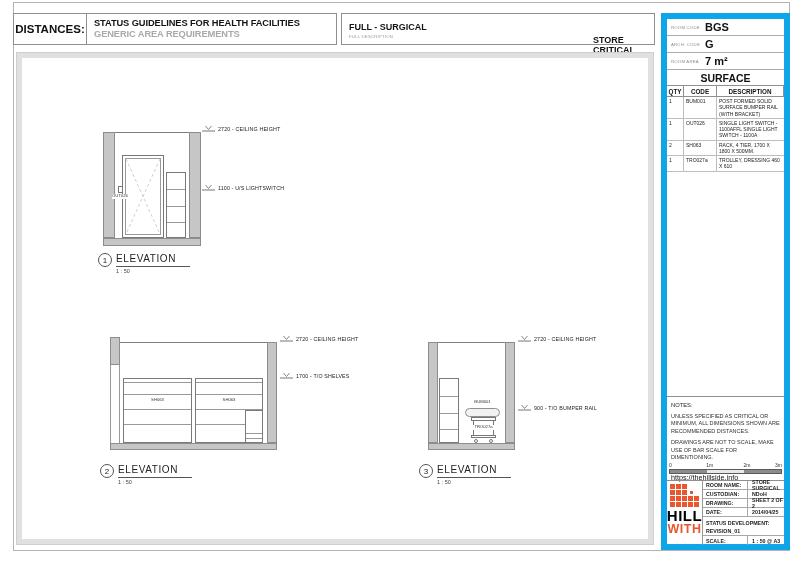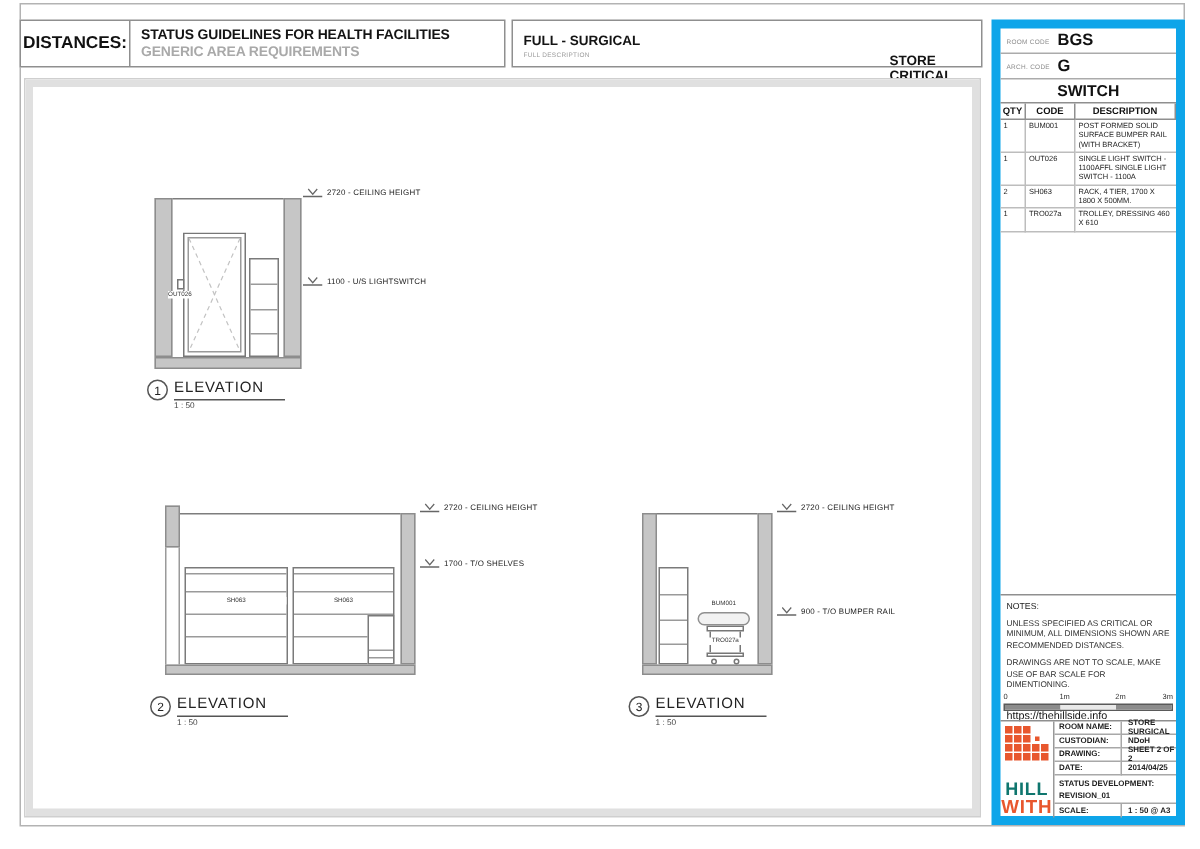--- a/index.html
+++ b/index.html
@@ -43,21 +43,21 @@
   .sb-labels{position:relative;height:7px;font-size:5px;color:#333;}
   .sb-labels span{position:absolute;top:0;}
   .sb-bar{height:5px;border:1px solid #5a5a5a;display:flex;box-sizing:border-box;}
   .sb-seg{flex:1;}
   .sb-dark{background:#8c8c8c;}
   .sb-light{background:#e9e9e9;}
 
   
   .tblock{height:64px;border-top:1px solid #8f8f8f;display:grid;grid-template-columns:36px 44px 1fr;grid-template-rows:9px 9px 9px 9px 19px 9px;box-sizing:border-box;}
   .logo-cell{grid-row:1/7;border-right:1px solid #999;display:flex;flex-direction:column;align-items:center;padding-top:3px;box-sizing:border-box;}
-  .logo-hill{font-size:12px;font-weight:bold;color:#0f766e;line-height:0.9;letter-spacing:0.5px;margin-top:12px;}
+  .logo-hill{font-size:15px;font-weight:bold;color:#000000;line-height:0.9;letter-spacing:0.5px;}
   .logo-side{font-size:12.5px;font-weight:bold;color:#e8572e;line-height:1.0;letter-spacing:0.5px;}
   .tb-label{font-size:5.3px;font-weight:bold;color:#222;border-bottom:1px solid #a8a8a8;display:flex;align-items:center;padding-left:3px;box-sizing:border-box;}
   .tb-value{font-size:5.3px;font-weight:bold;color:#222;border-bottom:1px solid #a8a8a8;border-left:1px solid #a8a8a8;display:flex;align-items:center;padding-left:4px;box-sizing:border-box;}
   .tb-status{grid-column:2/4;border-bottom:1px solid #a8a8a8;font-size:5.3px;font-weight:bold;color:#222;padding:2px 0 0 3px;line-height:1.6;box-sizing:border-box;}
   .tb-last{border-bottom:none;}
 
   
   .ev{position:absolute;}
   .wall{position:absolute;background:#c6c6c6;border:1px solid #8d8d8d;box-sizing:border-box;}
   .line-h{position:absolute;height:1px;background:#7d7d7d;}
@@ -240,21 +240,25 @@
 
   <div class="sidebar">
     <div class="info-row">
       <span class="info-label">ROOM CODE</span>
       <span class="info-value">BGS</span>
     </div>
     <div class="info-row">
       <span class="info-label">ARCH. CODE</span>
       <span class="info-value">G</span>
     </div>
-    <div class="legend-title">SWITCH</div>
+    <div class="info-row">
+      <span class="info-label">ROOM AREA</span>
+      <span class="info-value">7 m²</span>
+    </div>
+    <div class="legend-title">SURFACE</div>
     <div class="ltable">
       <div class="lth">QTY</div>
       <div class="lth">CODE</div>
       <div class="lth">DESCRIPTION</div>
 
       <div class="ltd">1</div>
       <div class="ltd">BUM001</div>
       <div class="ltd desc">POST FORMED SOLID SURFACE BUMPER RAIL (WITH BRACKET)</div>
 
       <div class="ltd">1</div>

